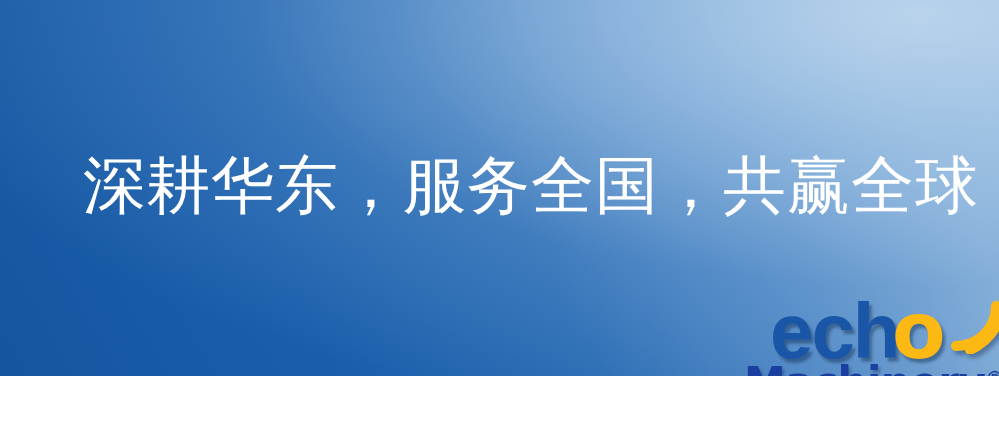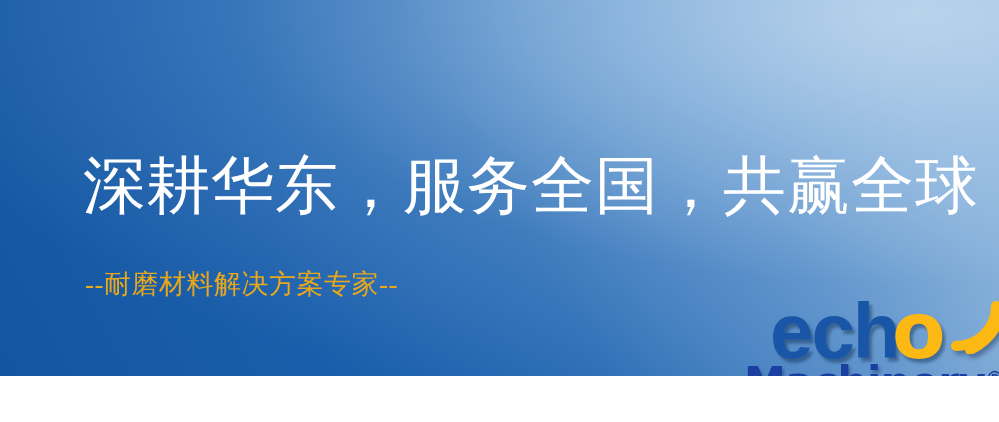--- a/index.html
+++ b/index.html
@@ -132,21 +132,20 @@
     letter-spacing: 0;
   }
 </style>
 </head>
 <body>
 
 <div class="banner">
 
   <div class="headline">深耕华东，服务全国，共赢全球</div>
 
-  <div class="subtitle">--耐磨材料解决方案专家--</div>
 
   <div class="logo">
 
     <div class="logo-wordmark">
 
       <span class="logo-echo-text">ech</span>
 
       <span class="logo-o">o</span>
 
       <svg class="logo-signal" viewBox="0 0 78 70">

